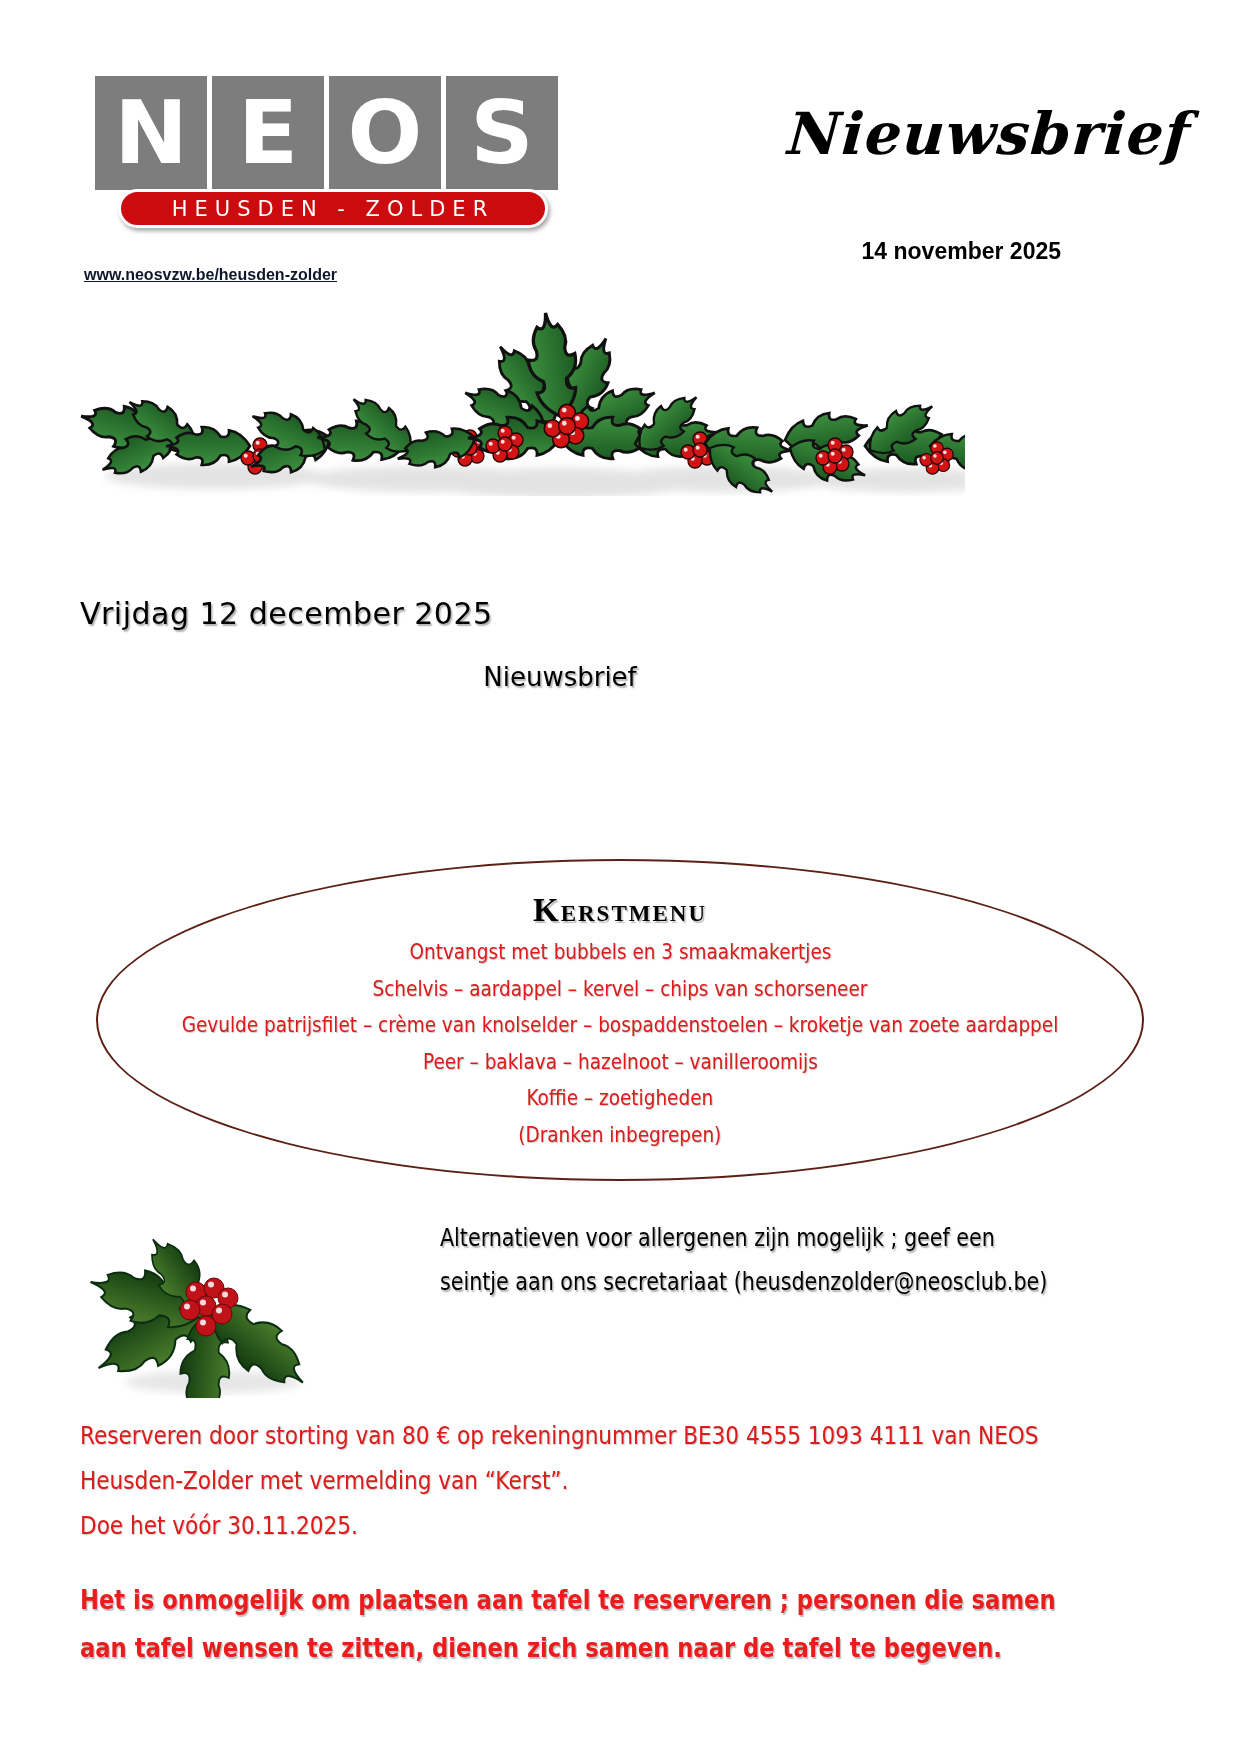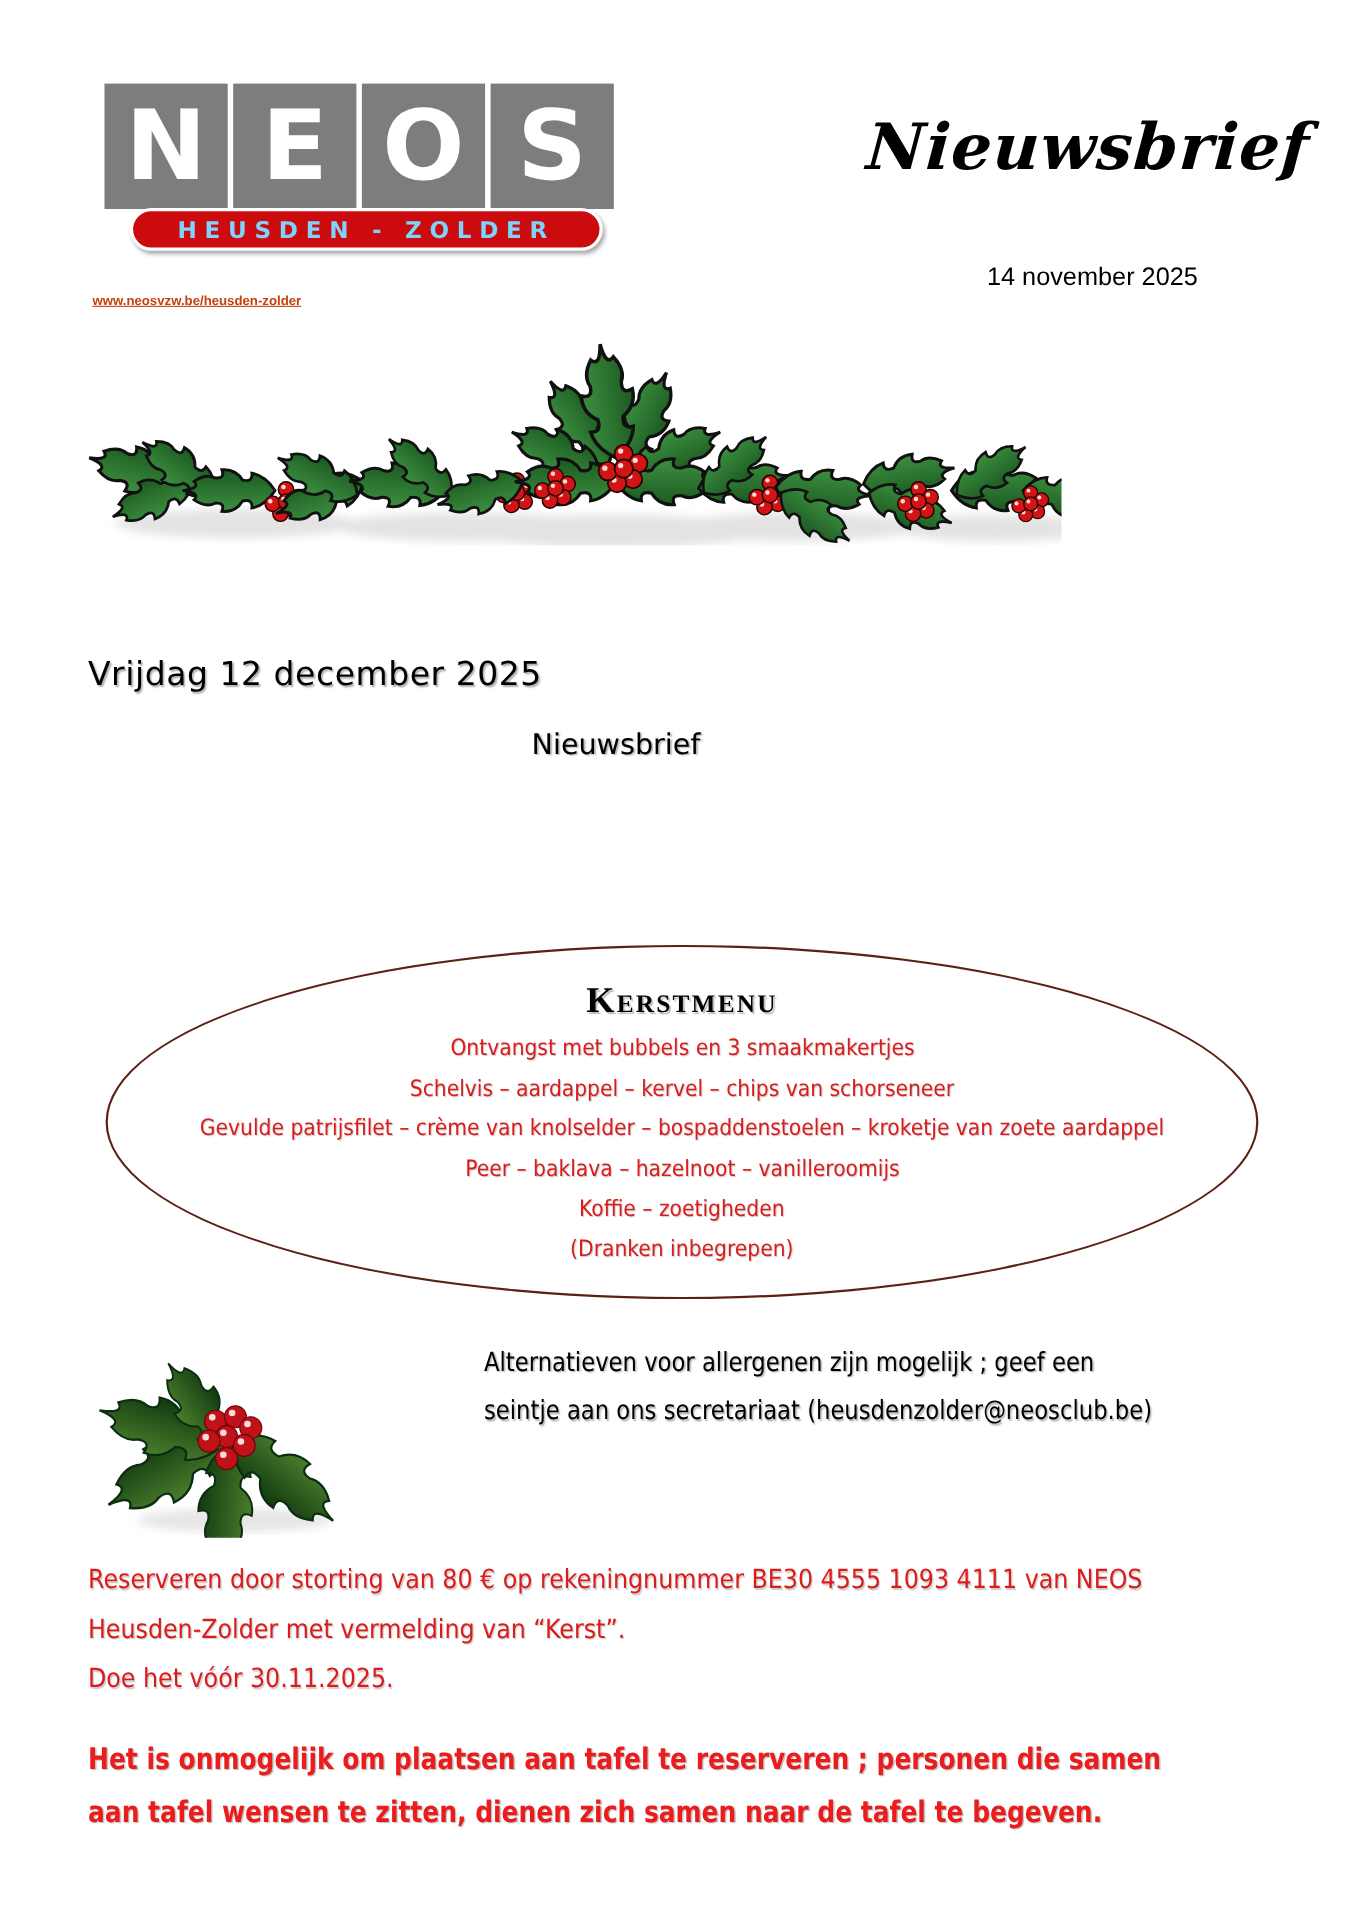--- a/index.html
+++ b/index.html
@@ -6,28 +6,28 @@
   .page{position:relative;width:1241px;height:1755px;background:#ffffff;overflow:hidden;
         font-family:"Liberation Sans",sans-serif;color:#000;}
 
   
   .logo{position:absolute;left:95px;top:76px;}
   .logo-row{display:flex;gap:5px;}
   .logo-sq{width:112px;height:114px;background:#7d7d7d;display:flex;align-items:center;justify-content:center;
            color:#fff;font-family:"DejaVu Sans",sans-serif;font-weight:bold;font-size:88px;line-height:1;}
   .logo-banner{position:absolute;left:23px;top:113px;width:424px;height:33px;background:#cb0b0e;
            border:3px solid #fff;border-radius:20px;box-shadow:2px 3px 4px rgba(0,0,0,.35);
-           display:flex;align-items:center;justify-content:center;color:#7dd3fc;font-weight:bold;
+           display:flex;align-items:center;justify-content:center;color:#ffffff;font-weight:normal;
            font-size:21px;letter-spacing:7px;font-family:"DejaVu Sans",sans-serif;}
   .script-title{position:absolute;left:788px;top:100px;font-family:"DejaVu Serif",serif;
            font-style:italic;font-weight:bold;font-size:58px;letter-spacing:1px;transform:skewX(-4deg);}
-  .date-line{position:absolute;right:152px;top:238px;font-weight:normal;font-size:23px;
+  .date-line{position:absolute;right:180px;top:238px;font-weight:bold;font-size:23px;
            font-family:"Liberation Sans",sans-serif;}
-  .site-link{position:absolute;left:84px;top:266px;font-weight:bold;font-size:12px;
-           text-decoration:underline;color:#c2410c;}
+  .site-link{position:absolute;left:84px;top:266px;font-weight:bold;font-size:16px;
+           text-decoration:underline;color:#0f172a;}
 
   
   .garland{position:absolute;left:75px;top:298px;width:890px;height:198px;}
   .holly-photo{position:absolute;left:88px;top:1236px;width:238px;height:162px;}
 
   
   .comic{font-family:"DejaVu Sans",sans-serif;}
   .shadowed{text-shadow:1.5px 1.5px 1.5px rgba(110,110,110,.55);}
   .h1{position:absolute;left:80px;top:596px;width:960px;
       font-size:30px;letter-spacing:.5px;}

